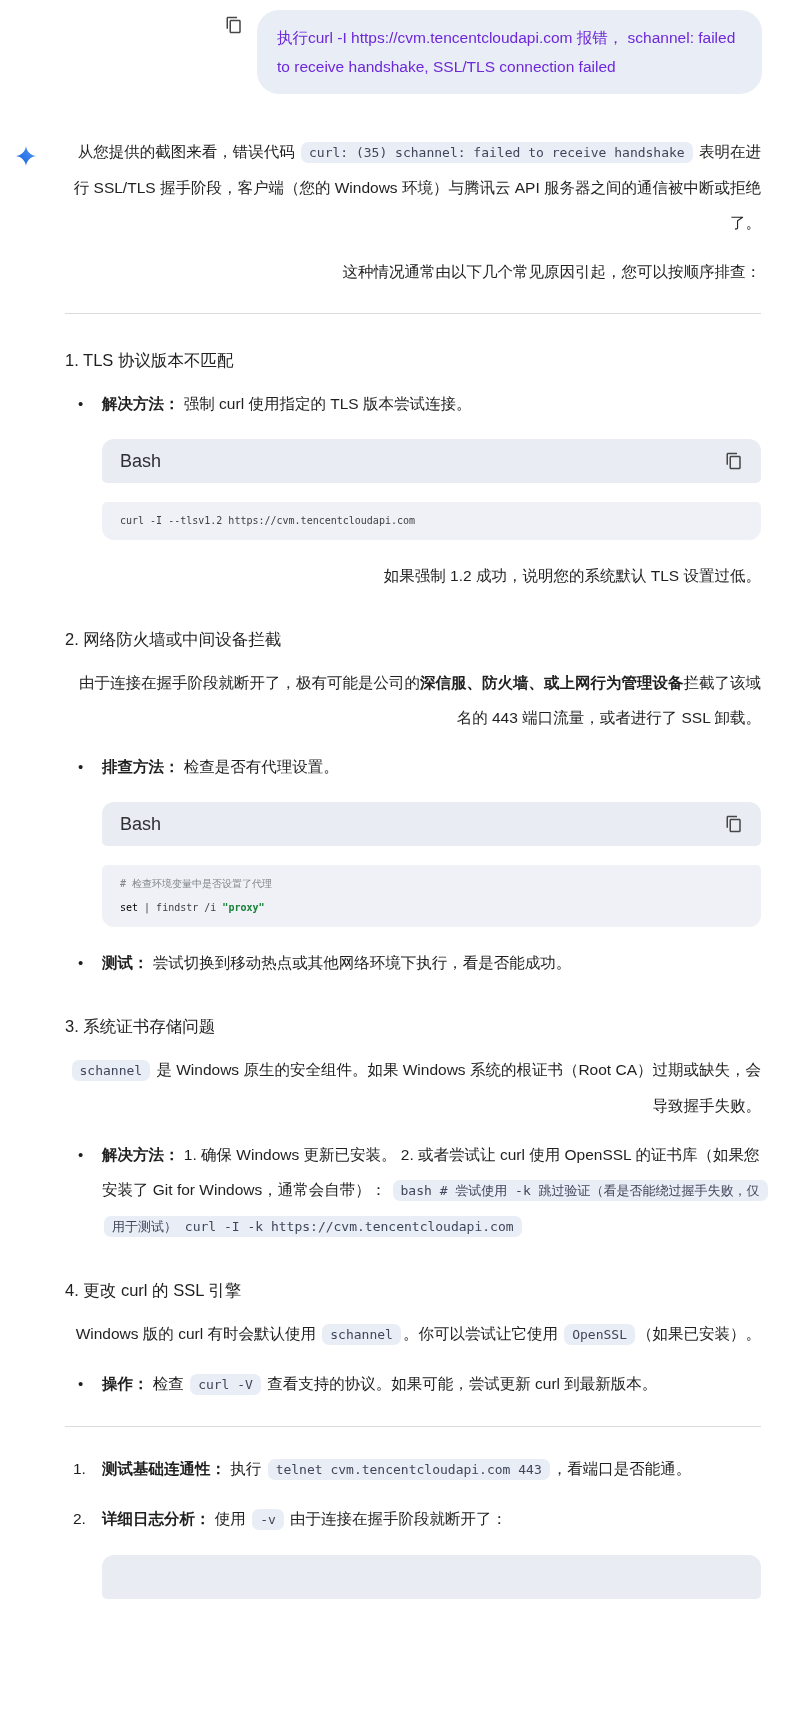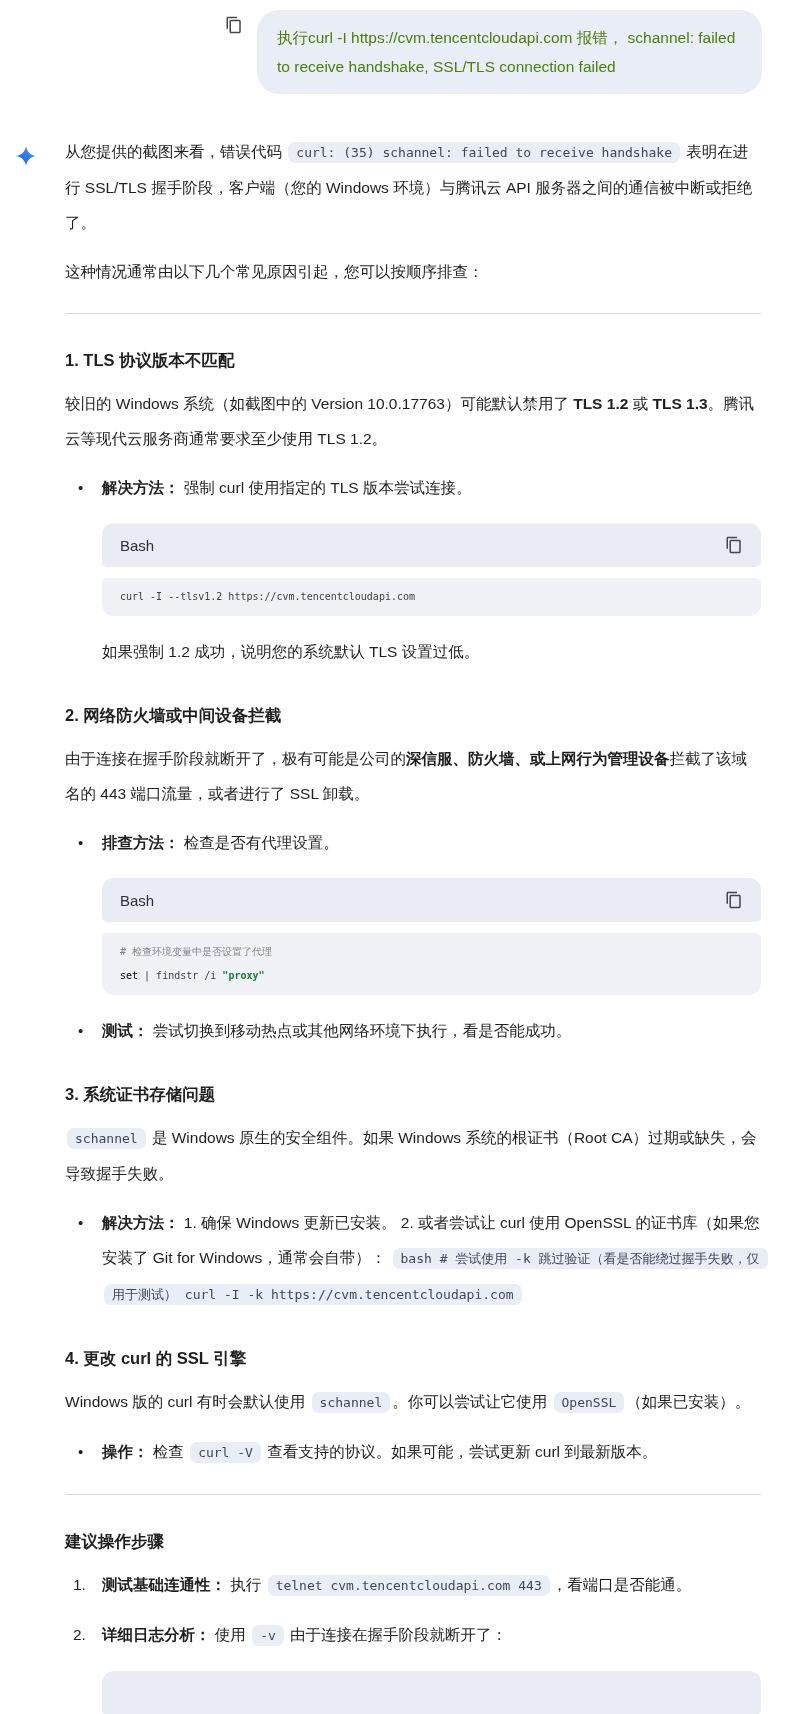--- a/index.html
+++ b/index.html
@@ -15,55 +15,55 @@
   .user-row {
     display:flex; justify-content:flex-end; align-items:flex-start;
     gap:10px; padding: 0 35px 0 0; margin-bottom: 40px;
   }
   .msg-copy-btn {
     background:none; border:none; padding:4px; margin-top:2px; cursor:pointer;
     border-radius:50%; line-height:0;
   }
   .user-bubble {
     background:#e9eef6; border-radius:22px; padding:13px 20px;
-    max-width: 505px; font-size:15.5px; line-height:29px; color:#4d7c0f;
+    max-width: 505px; font-size:15.5px; line-height:29px; color:#6d28d9;
     overflow-wrap:anywhere;
   }
 
   
   .resp-row { display:flex; padding: 0 36px 0 15px; }
   .avatar { flex:none; width:26px; padding-top:11px; }
   .content { flex:1; margin-left:24px; font-size:15.5px; line-height:35px; }
 
-  p { margin:14px 0; }
+  p { margin:14px 0;text-align:right; }
   p.first { margin-top:0; }
   .bd { font-weight:700; }
   .chip {
     font-family:"DejaVu Sans Mono","Liberation Mono",monospace;
     font-size:13px; background:#e9edf6; color:#40465a;
     border-radius:7px; padding:3px 8px; margin:0 2px;
     box-decoration-break:clone; -webkit-box-decoration-break:clone;
   }
-  h3.sect { font-size:16.5px; font-weight:700; margin:34px 0 10px; line-height:24px; }
+  h3.sect { font-size:16.5px; font-weight:400; margin:34px 0 10px; line-height:24px; }
   hr.rule { border:none; border-top:1px solid #d9dade; margin:24px 0; }
 
   ul.blt, ol.num { list-style:none; margin:12px 0; padding:0; }
   ul.blt > li, ol.num > li { position:relative; padding-left:37px; margin:14px 0; }
   ul.blt > li::before {
     content:"\2022"; position:absolute; left:13px; top:0; font-size:15px; color:#1f1f1f;
   }
   .li-num { position:absolute; left:8px; top:0; }
 
   
   .codeblock { margin:18px 0; }
   .code-header {
     display:flex; justify-content:space-between; align-items:center;
     background:#e9ecf3; border-radius:12px 12px 5px 5px;
     height:44px; padding:0 12px 0 18px;
-    font-size:15px; color:#2d2f33; line-height:normal; margin-bottom:11px;
+    font-size:18px; color:#2d2f33; line-height:normal; margin-bottom:19px;
   }
   .code-copy-btn { background:none; border:none; padding:6px; cursor:pointer; line-height:0; border-radius:6px; }
   .code-body {
     background:#eff1f6; border-radius:5px 5px 12px 12px;
     padding:7px 18px; font-family:"DejaVu Sans Mono","Liberation Mono",monospace;
     font-size:10px; line-height:24px; color:#3c4043; white-space:pre-wrap;
   }
   .tok-kw { color:#000000; }
   .tok-str { color:#188038; font-weight:700; }
   .tok-com { color:#80868b;text-align:center; }
@@ -102,21 +102,20 @@
 
     <div class="content">
 
       <p class="first"><span>从您提供的截图来看，错误代码 </span><code class="chip">curl: (35) schannel: failed to receive handshake</code><span> 表明在进行 SSL/TLS 握手阶段，客户端（您的 Windows 环境）与腾讯云 API 服务器之间的通信被中断或拒绝了。</span></p>
 
       <p>这种情况通常由以下几个常见原因引起，您可以按顺序排查：</p>
 
       <hr class="rule">
 
       <h3 class="sect">1. TLS 协议版本不匹配</h3>
-      <p><span>较旧的 Windows 系统（如截图中的 Version 10.0.17763）可能默认禁用了 </span><span class="bd">TLS 1.2</span><span> 或 </span><span class="bd">TLS 1.3</span><span>。腾讯云等现代云服务商通常要求至少使用 TLS 1.2。</span></p>
 
       <ul class="blt">
         <li>
           <span class="bd">解决方法：</span><span> 强制 curl 使用指定的 TLS 版本尝试连接。</span>
           <div class="codeblock">
             <div class="code-header">
               <span>Bash</span>
               <button class="code-copy-btn">
                 <span><svg width="18" height="18" viewBox="0 0 24 24" fill="#444746">
                       <path d="M16 1H4c-1.1 0-2 .9-2 2v14h2V3h12V1zm3 4H8c-1.1 0-2 .9-2 2v14c0 1.1.9 2 2 2h11c1.1 0 2-.9 2-2V7c0-1.1-.9-2-2-2zm0 16H8V7h11v14z"></path>
@@ -166,21 +165,20 @@
       <p><span>Windows 版的 curl 有时会默认使用 </span><code class="chip">schannel</code><span>。你可以尝试让它使用 </span><code class="chip">OpenSSL</code><span>（如果已安装）。</span></p>
 
       <ul class="blt">
         <li>
           <span class="bd">操作：</span><span> 检查 </span><code class="chip">curl -V</code><span> 查看支持的协议。如果可能，尝试更新 curl 到最新版本。</span>
         </li>
       </ul>
 
       <hr class="rule">
 
-      <h3 class="sect">建议操作步骤</h3>
       <ol class="num">
         <li>
           <span class="li-num">1.</span>
           <span class="bd">测试基础连通性：</span><span> 执行 </span><code class="chip">telnet cvm.tencentcloudapi.com 443</code><span>，看端口是否能通。</span>
         </li>
         <li>
           <span class="li-num">2.</span>
           <span class="bd">详细日志分析：</span><span> 使用 </span><code class="chip">-v</code><span> 由于连接在握手阶段就断开了：</span>
           <div class="codeblock">
             <div class="code-header">

